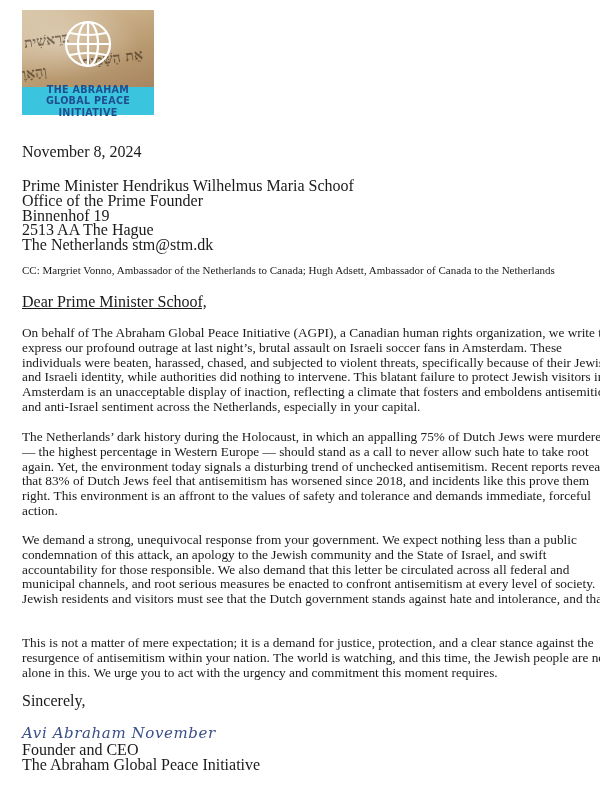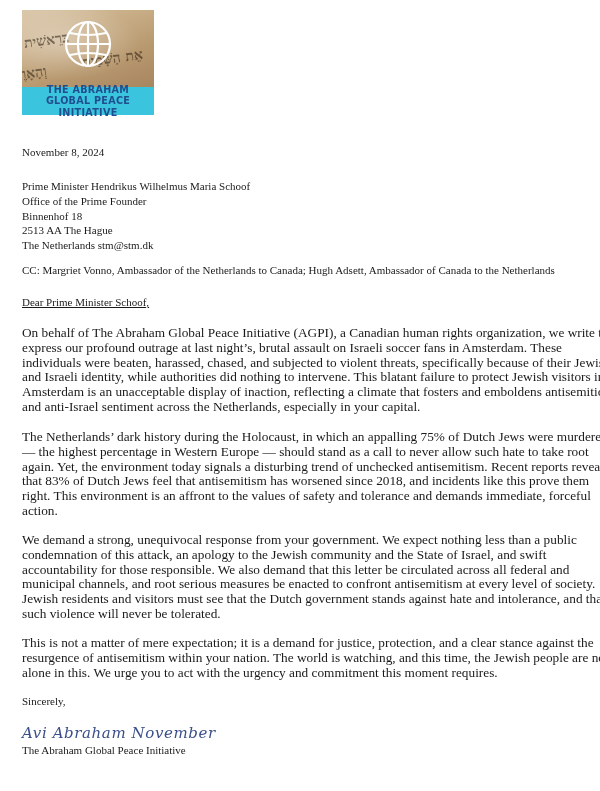--- a/index.html
+++ b/index.html
@@ -75,21 +75,21 @@
       line-height: 11.5px;
       letter-spacing: 0.3px;
       color: #1f4f8f;
       text-align: center;
     }
 
     .text {
       position: absolute;
       left: 22px;
       width: 560px;
-      font-size: 11px;
+      font-size: 16px;
       line-height: 14.8px;
       color: #1a1a1a;
     }
     .line { display: block; white-space: nowrap; }
     .cc {
       font-size: 11px;
       line-height: 13px;
     }
     .para {
       position: absolute;
@@ -140,21 +140,21 @@
     </div>
   </div>
 
   <div class="text" style="top:145px;">
     <span class="line">November 8, 2024</span>
   </div>
 
   <div class="text" style="top:179px;">
     <span class="line">Prime Minister Hendrikus Wilhelmus Maria Schoof</span>
     <span class="line">Office of the Prime Founder</span>
-    <span class="line">Binnenhof 18</span>
+    <span class="line">Binnenhof 19</span>
     <span class="line">2513 AA The Hague</span>
     <span class="line">The Netherlands stm@stm.dk</span>
   </div>
 
   <div class="text cc" style="top:264px;">
     <span class="line">CC: Margriet Vonno, Ambassador of the Netherlands to Canada; Hugh Adsett, Ambassador of Canada to the Netherlands</span>
   </div>
 
   <div class="text" style="top:295px;text-decoration:underline;">
     <span class="line">Dear Prime Minister Schoof,</span>
@@ -177,32 +177,32 @@
     <span class="line">right. This environment is an affront to the values of safety and tolerance and demands immediate, forceful</span>
     <span class="line">action.</span>
   </div>
 
   <div class="para" style="top:533px;">
     <span class="line">We demand a strong, unequivocal response from your government. We expect nothing less than a public</span>
     <span class="line">condemnation of this attack, an apology to the Jewish community and the State of Israel, and swift</span>
     <span class="line">accountability for those responsible. We also demand that this letter be circulated across all federal and</span>
     <span class="line">municipal channels, and root serious measures be enacted to confront antisemitism at every level of society.</span>
     <span class="line">Jewish residents and visitors must see that the Dutch government stands against hate and intolerance, and that</span>
-    <span class="line">such violence will never be tolerated.</span>
   </div>
 
   <div class="para" style="top:636px;">
     <span class="line">This is not a matter of mere expectation; it is a demand for justice, protection, and a clear stance against the</span>
     <span class="line">resurgence of antisemitism within your nation. The world is watching, and this time, the Jewish people are not</span>
     <span class="line">alone in this. We urge you to act with the urgency and commitment this moment requires.</span>
   </div>
 
   <div class="text" style="top:694px;">
     <span class="line">Sincerely,</span>
   </div>
 
   <div class="signature">Avi Abraham November</div>
 
   <div class="text" style="top:743px;">
+    <span class="line">Founder and CEO</span>
     <span class="line">The Abraham Global Peace Initiative</span>
   </div>
 
 </div>
 
 </body></html>

